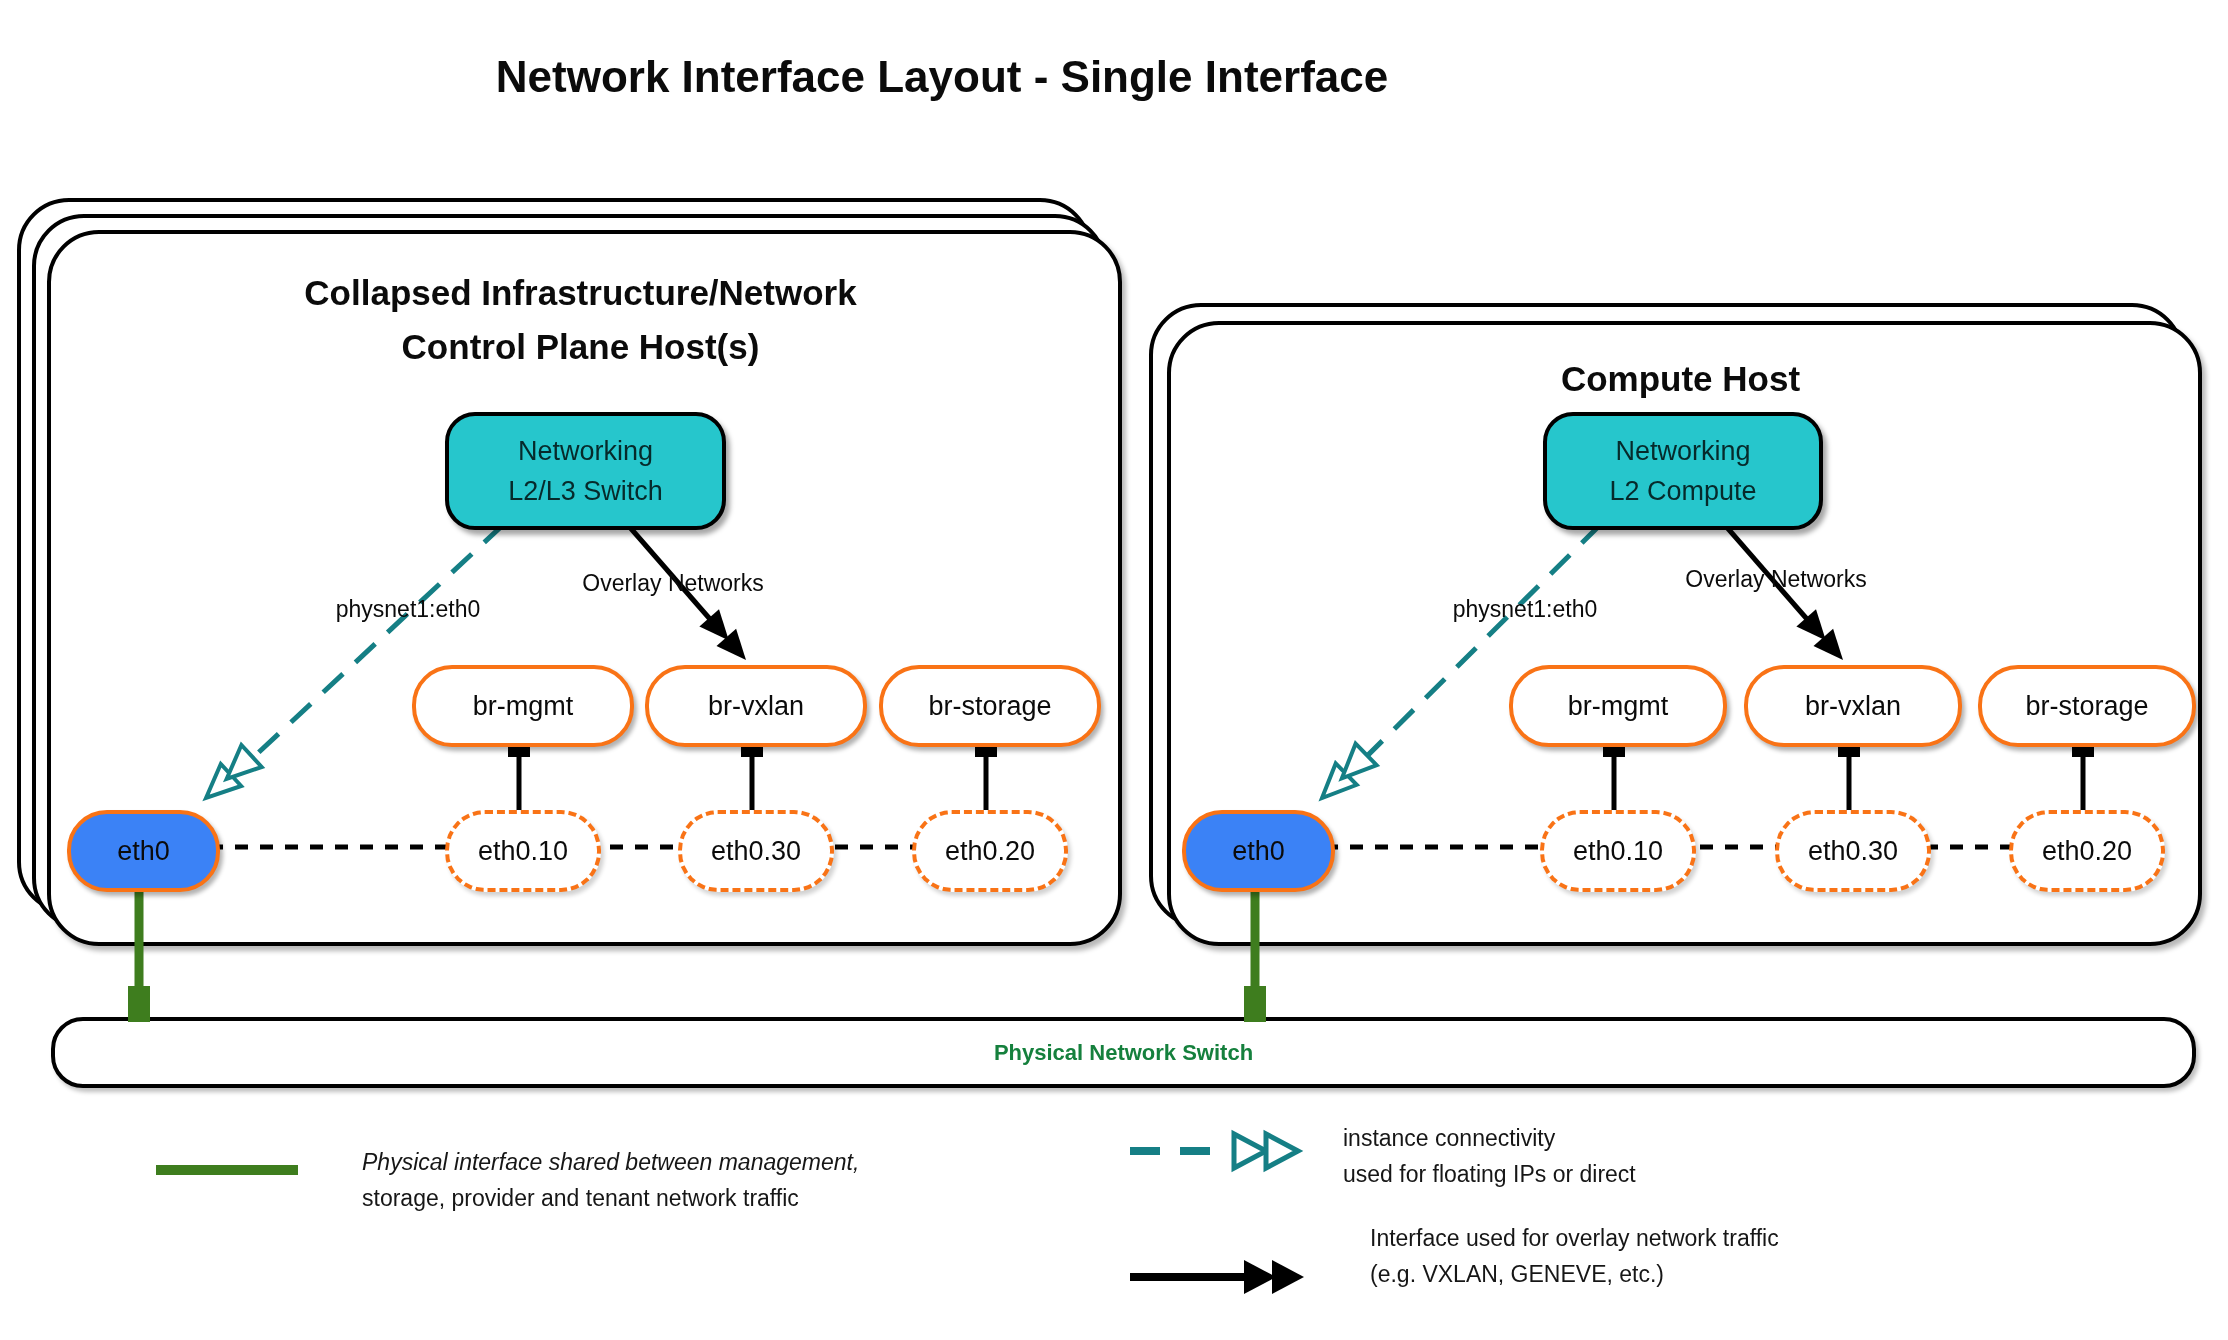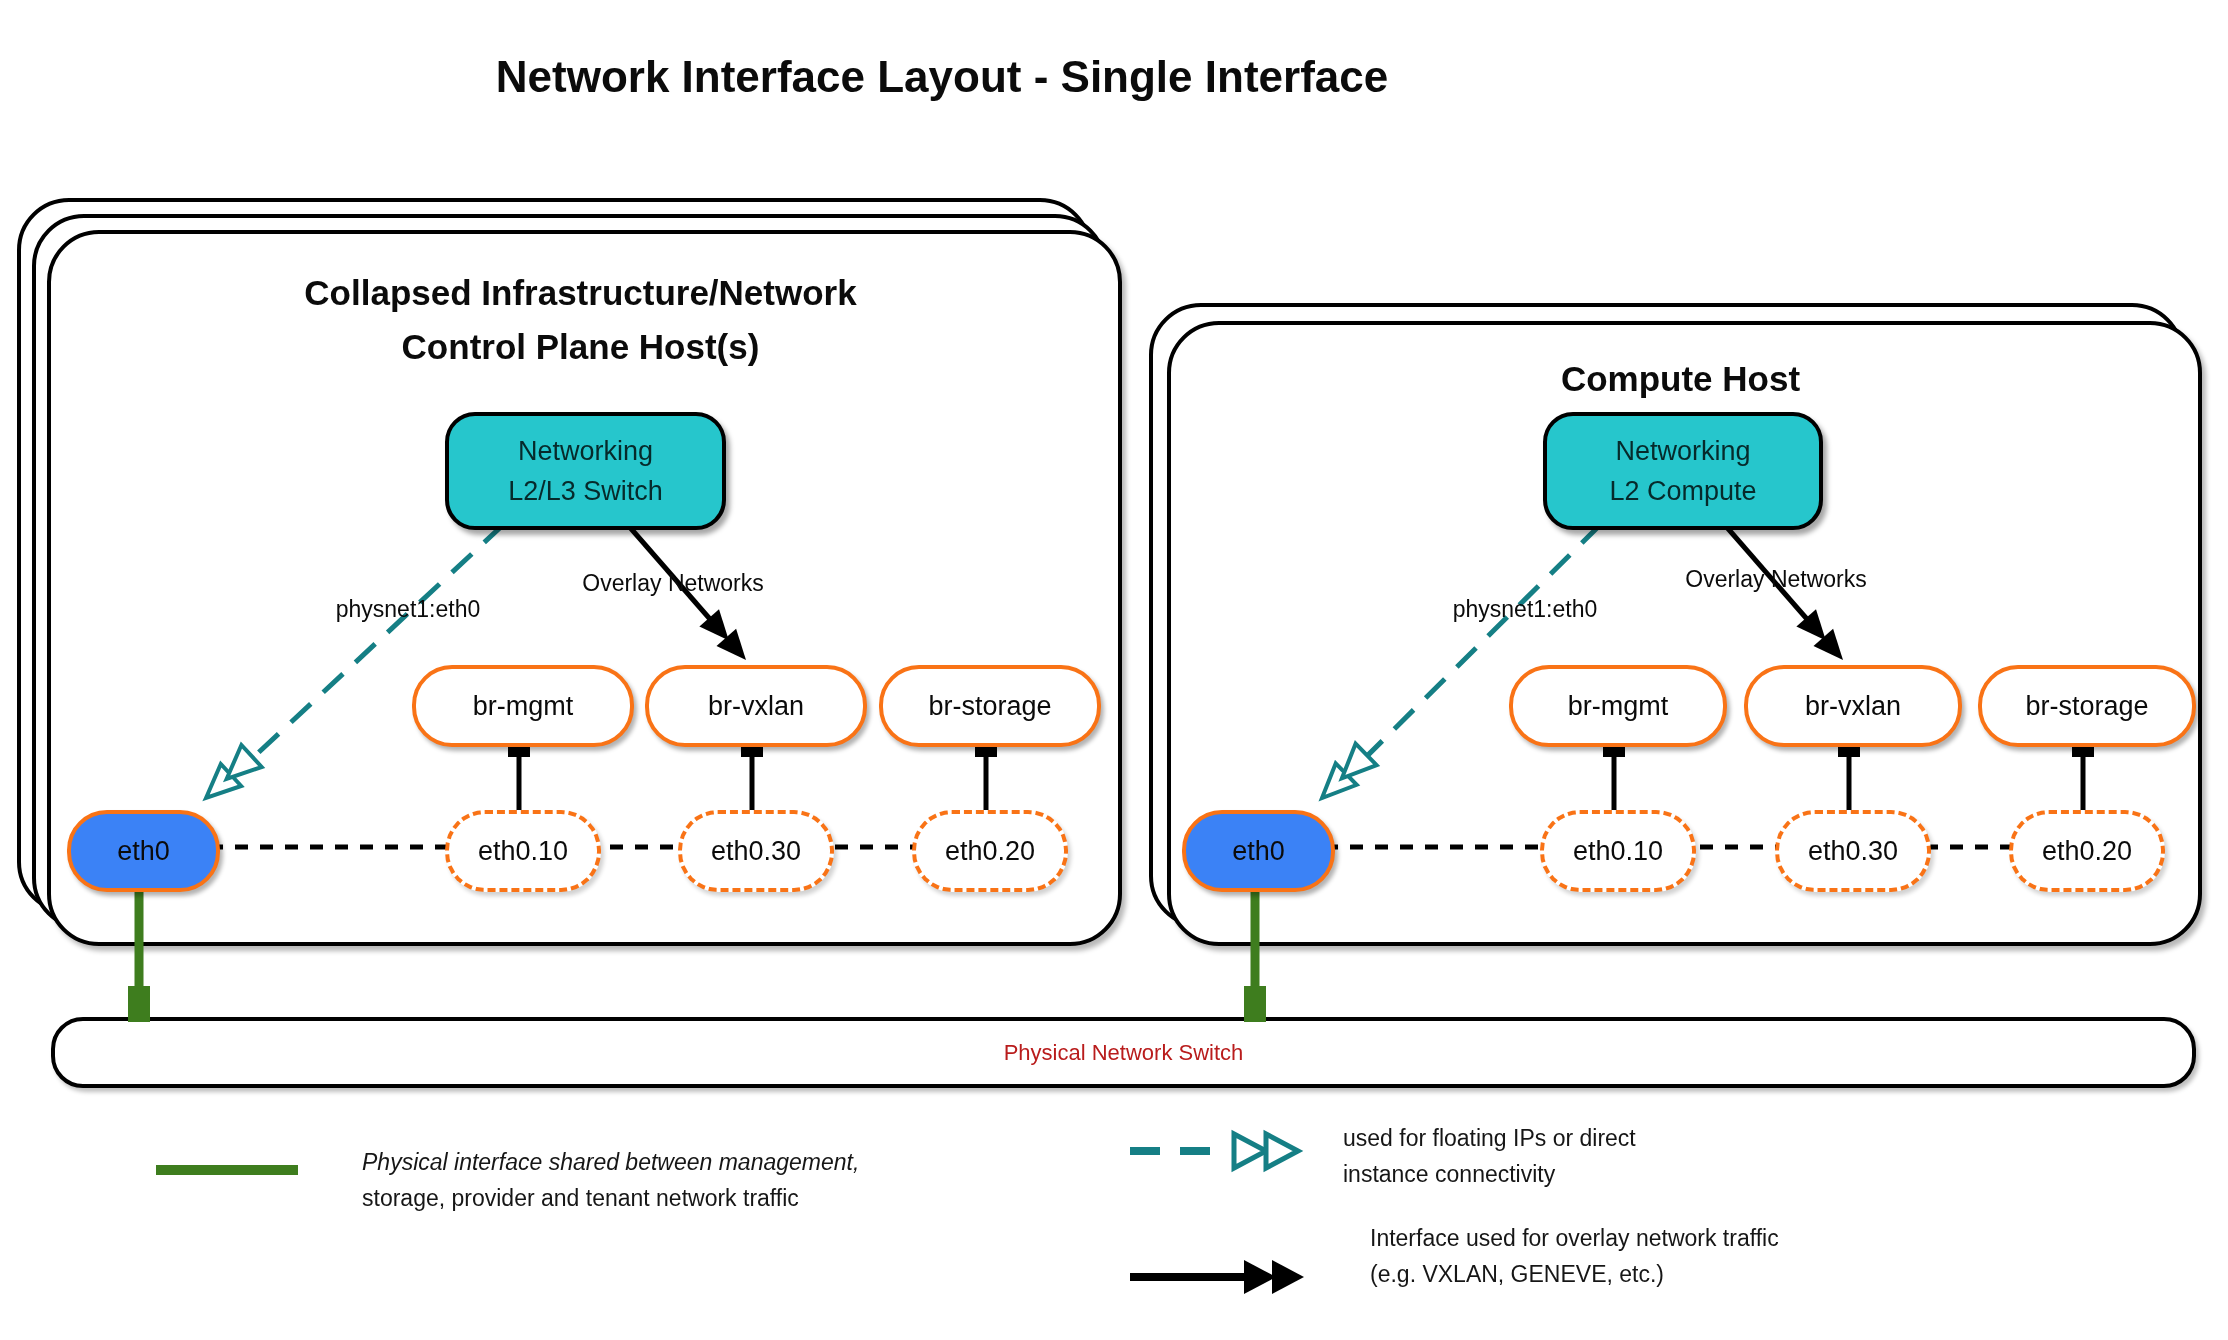--- a/index.html
+++ b/index.html
@@ -54,21 +54,21 @@
   .pill.dashed{border-style:dashed;box-shadow:3px 4px 4px rgba(0,0,0,0.18);}
   .pill.gray{background:#3b82f6;}
   .edge-label{
     position:absolute;width:240px;text-align:center;
     font-size:23px;color:#0b0b0b;z-index:3;
   }
   .switch-bar{
     position:absolute;left:51px;top:1017px;width:2137px;height:63px;
     background:#fff;border:4px solid #000;border-radius:32px;
     display:flex;align-items:center;justify-content:center;
-    font-size:22px;font-weight:400;color:#b91c1c;
+    font-size:22px;font-weight:700;color:#15803d;
     box-shadow:3px 4px 4px rgba(0,0,0,0.25);
     z-index:1;
   }
   .plug{
     position:absolute;width:22px;height:36px;background:#3e7d1e;z-index:3;
   }
   .legend-text{
     position:absolute;font-size:23px;line-height:36px;color:#161616;z-index:3;
   }
   svg.wires{position:absolute;left:0;top:0;z-index:2;}
@@ -198,21 +198,21 @@
 
   <div class="switch-bar">Physical Network Switch</div>
   <div class="plug" style="left:128px;top:986px;"></div>
   <div class="plug" style="left:1244px;top:986px;"></div>
 
   <div class="legend-text" style="left:362px;top:1144px;">
     <span style="display:block;font-style:italic;">Physical interface shared between management,</span>
     <span style="display:block;">storage, provider and tenant network traffic</span>
   </div>
   <div class="legend-text" style="left:1343px;top:1120px;">
+    <span style="display:block;">instance connectivity</span>
     <span style="display:block;">used for floating IPs or direct</span>
-    <span style="display:block;">instance connectivity</span>
   </div>
   <div class="legend-text" style="left:1343px;top:1220px;margin-left:27px;">
     <span style="display:block;">Interface used for overlay network traffic</span>
     <span style="display:block;">(e.g. VXLAN, GENEVE, etc.)</span>
   </div>
 
 </div>
 
 </body></html>

